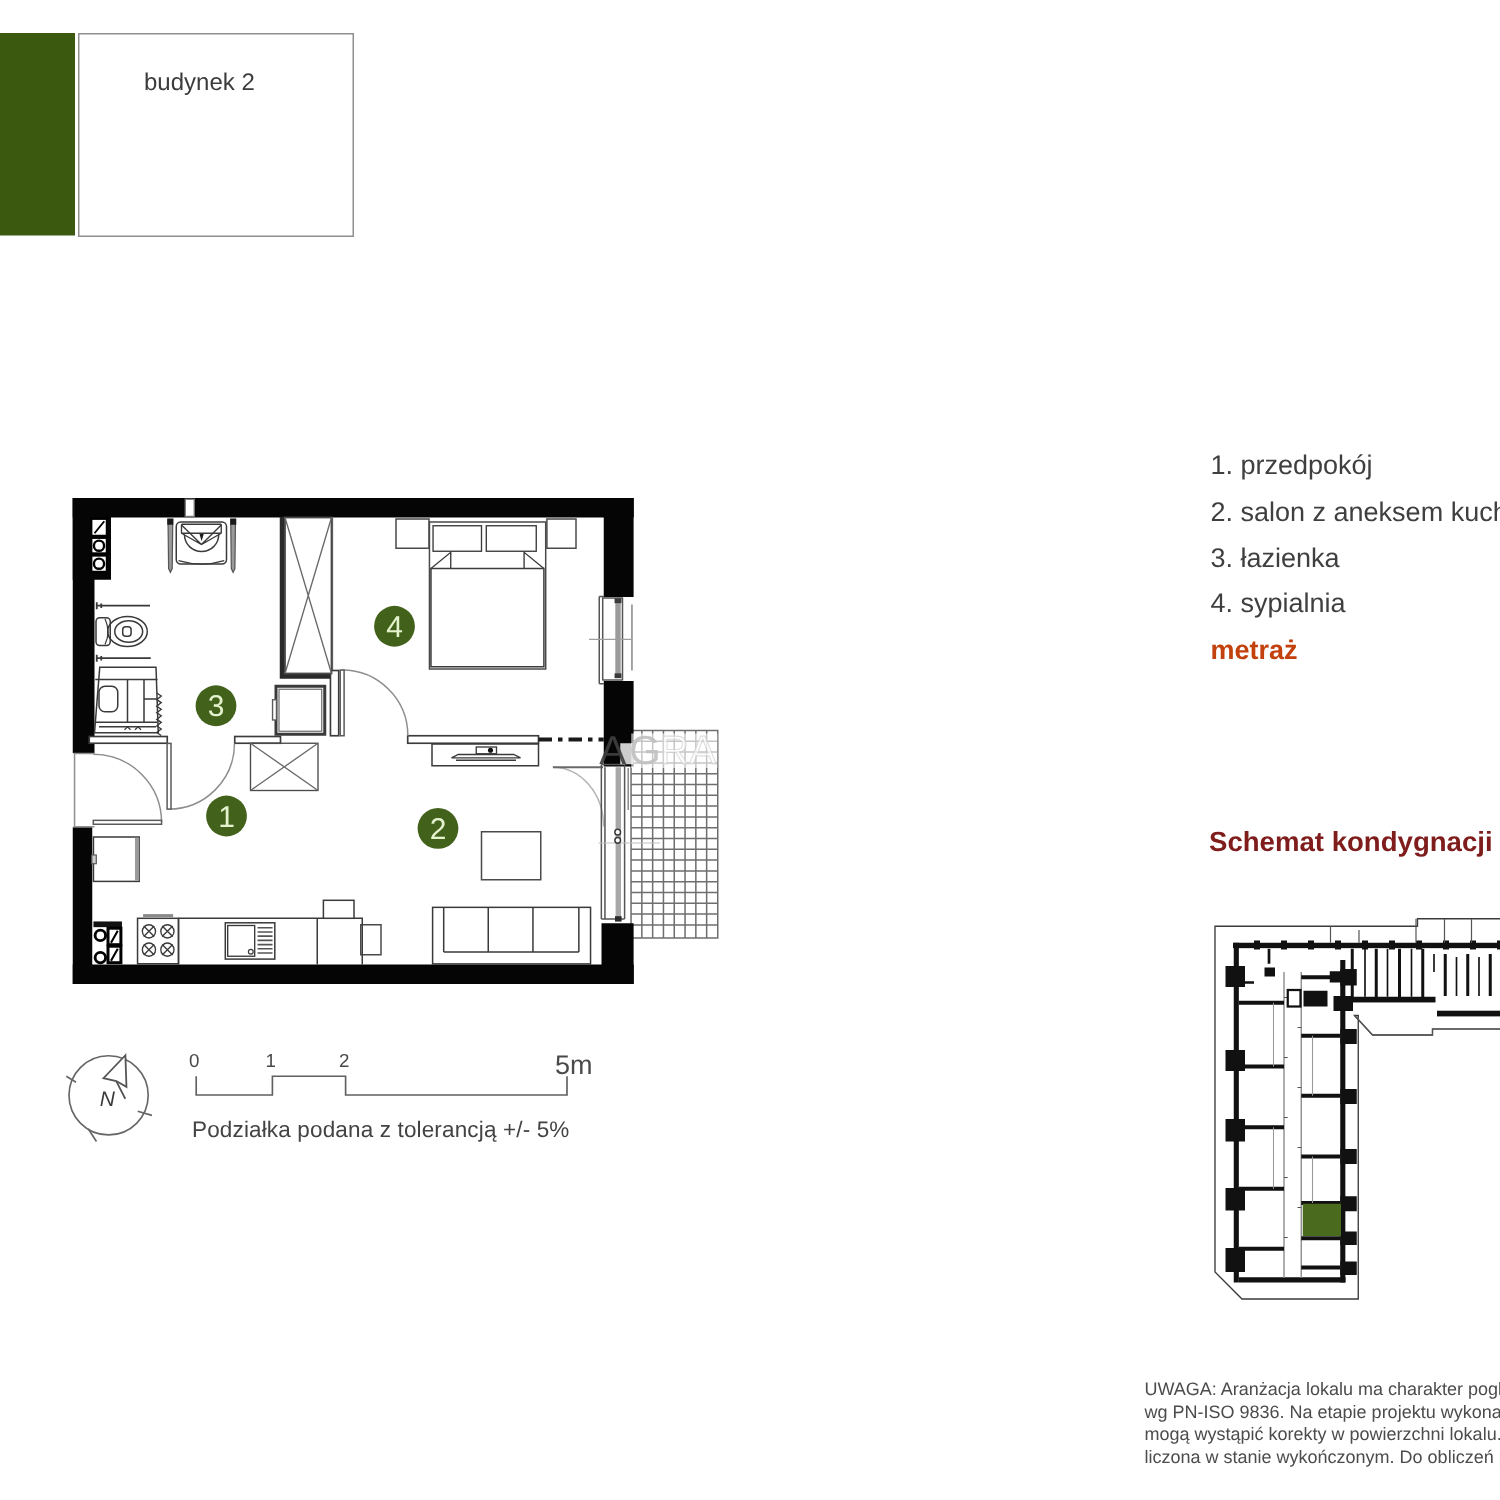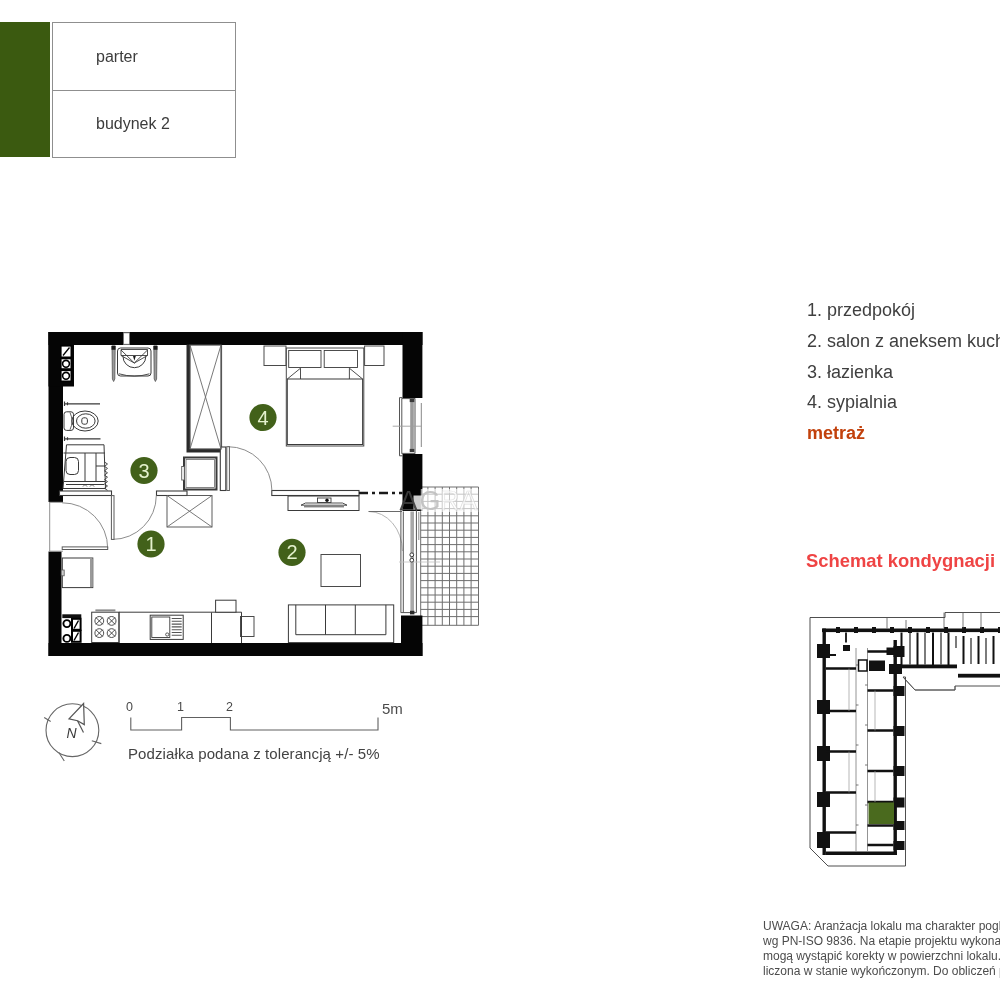--- a/index.html
+++ b/index.html
@@ -8,21 +8,20 @@
   .abs{position:absolute;}
   #plansvg{position:absolute;left:0;top:0;}
 </style>
 </head>
 <body>
 
 <div class="abs" style="left:0;top:22px;width:50px;height:135px;background:#3b5a10;"></div>
 
 <div class="abs" style="left:52px;top:22px;width:182px;height:134px;border:1px solid #8f8f8f;background:#fff;">
 
-  <div style="height:67px;line-height:67px;padding-left:43px;font-size:16px;color:#3c3c3c;border-bottom:1px solid #8f8f8f;">parter</div>
 
   <div style="height:66px;line-height:66px;padding-left:43px;font-size:16px;color:#3c3c3c;">budynek 2</div>
 </div>
 
 <svg id="plansvg" width="1000" height="1000" viewBox="0 0 1000 1000" xmlns="http://www.w3.org/2000/svg">
 
 <g stroke="#6e6e6e" stroke-width="1" fill="none">
   <path d="M420.7,487 h57.8 v138.3 h-57.8 z"></path>
   <path d="M427.9,487 V625.3 M435.1,487 V625.3 M442.3,487 V625.3 M449.5,487 V625.3 M456.7,487 V625.3 M463.9,487 V625.3 M471.1,487 V625.3
            M420.7,494.2 h57.8 M420.7,501.4 h57.8 M420.7,508.6 h57.8 M420.7,515.8 h57.8 M420.7,523 h57.8 M420.7,530.2 h57.8 M420.7,537.4 h57.8
@@ -336,27 +335,27 @@
   <path d="M903,677 l12,13 h40 v-4" stroke="#555" stroke-width="0.8" fill="none"></path>
 
   <rect x="868.5" y="802.5" width="25.5" height="21.5" fill="#4a6a1e"></rect>
 </g>
 </svg>
 
 <div class="abs" style="left:807px;top:295px;width:260px;font-size:18px;line-height:30.8px;color:#3f3f3f;white-space:nowrap;">
 1. przedpokój<br>2. salon z aneksem kuchennym<br>3. łazienka<br>4. sypialnia<br><b style="color:#c2410c;">metraż</b>
 </div>
 
-<div class="abs" style="left:806px;top:550px;font-size:18.4px;font-weight:bold;color:#ef4444;white-space:nowrap;">Schemat kondygnacji</div>
+<div class="abs" style="left:806px;top:550px;font-size:18.4px;font-weight:bold;color:#7f1d1d;white-space:nowrap;">Schemat kondygnacji</div>
 
 <div class="abs" style="left:128px;top:745px;font-size:15px;color:#434343;letter-spacing:0.1px;">Podziałka podana z tolerancją +/- 5%</div>
 
 <div class="abs" style="left:126px;top:700px;font-size:12.5px;color:#4a4a4a;">0</div>
 <div class="abs" style="left:177px;top:700px;font-size:12.5px;color:#4a4a4a;">1</div>
 <div class="abs" style="left:226px;top:700px;font-size:12.5px;color:#4a4a4a;">2</div>
-<div class="abs" style="left:370px;top:700px;font-size:15px;color:#4a4a4a;margin-left:12px;">5m</div>
+<div class="abs" style="left:370px;top:700px;font-size:18px;color:#4a4a4a;">5m</div>
 
 <div class="abs" style="left:763px;top:919px;width:400px;font-size:12px;line-height:15px;color:#4c4c4c;white-space:nowrap;">
 UWAGA: Aranżacja lokalu ma charakter poglądowy. Powierzchnia<br>
 wg PN-ISO 9836. Na etapie projektu wykonawczego oraz w trakcie<br>
 mogą wystąpić korekty w powierzchni lokalu. Powierzchnia będzie<br>
 liczona w stanie wykończonym. Do obliczeń przyjęto wysokości
 </div>
 
 </body></html>

